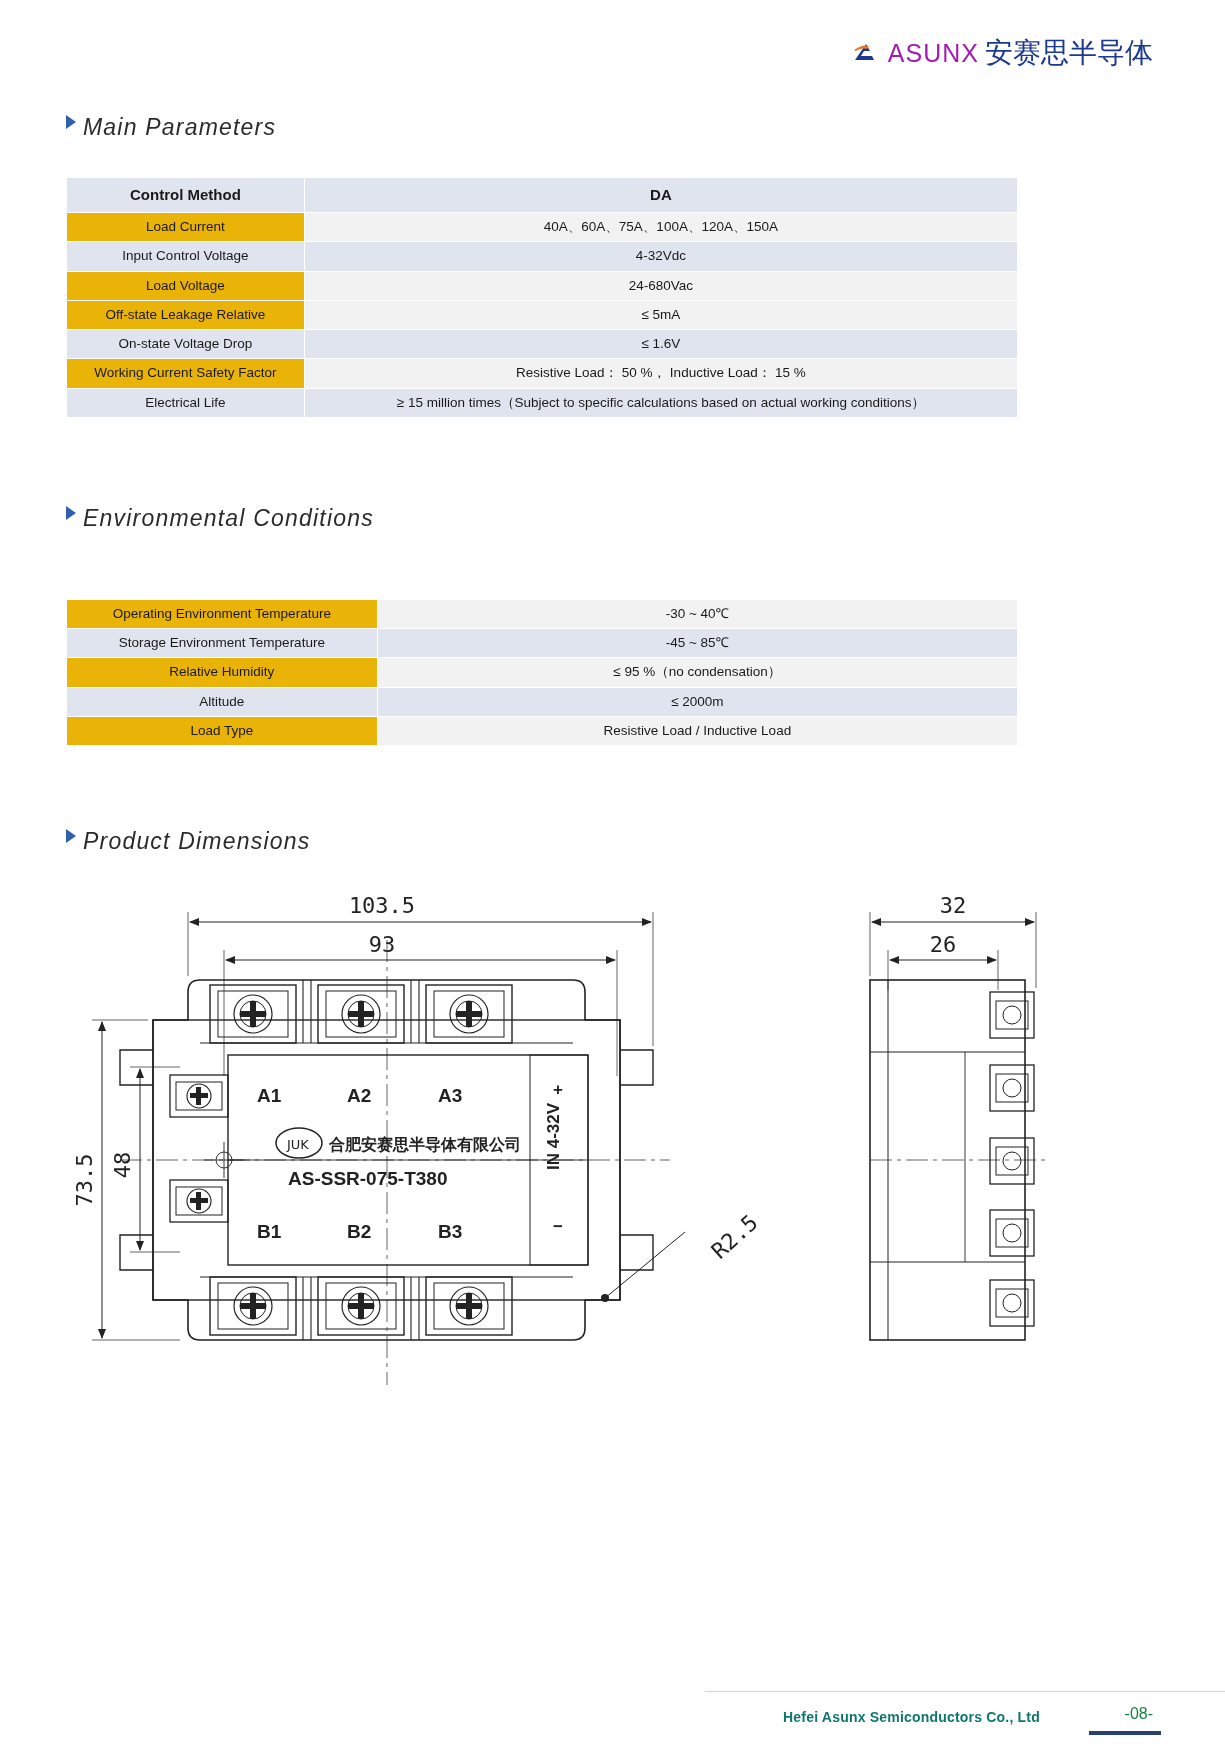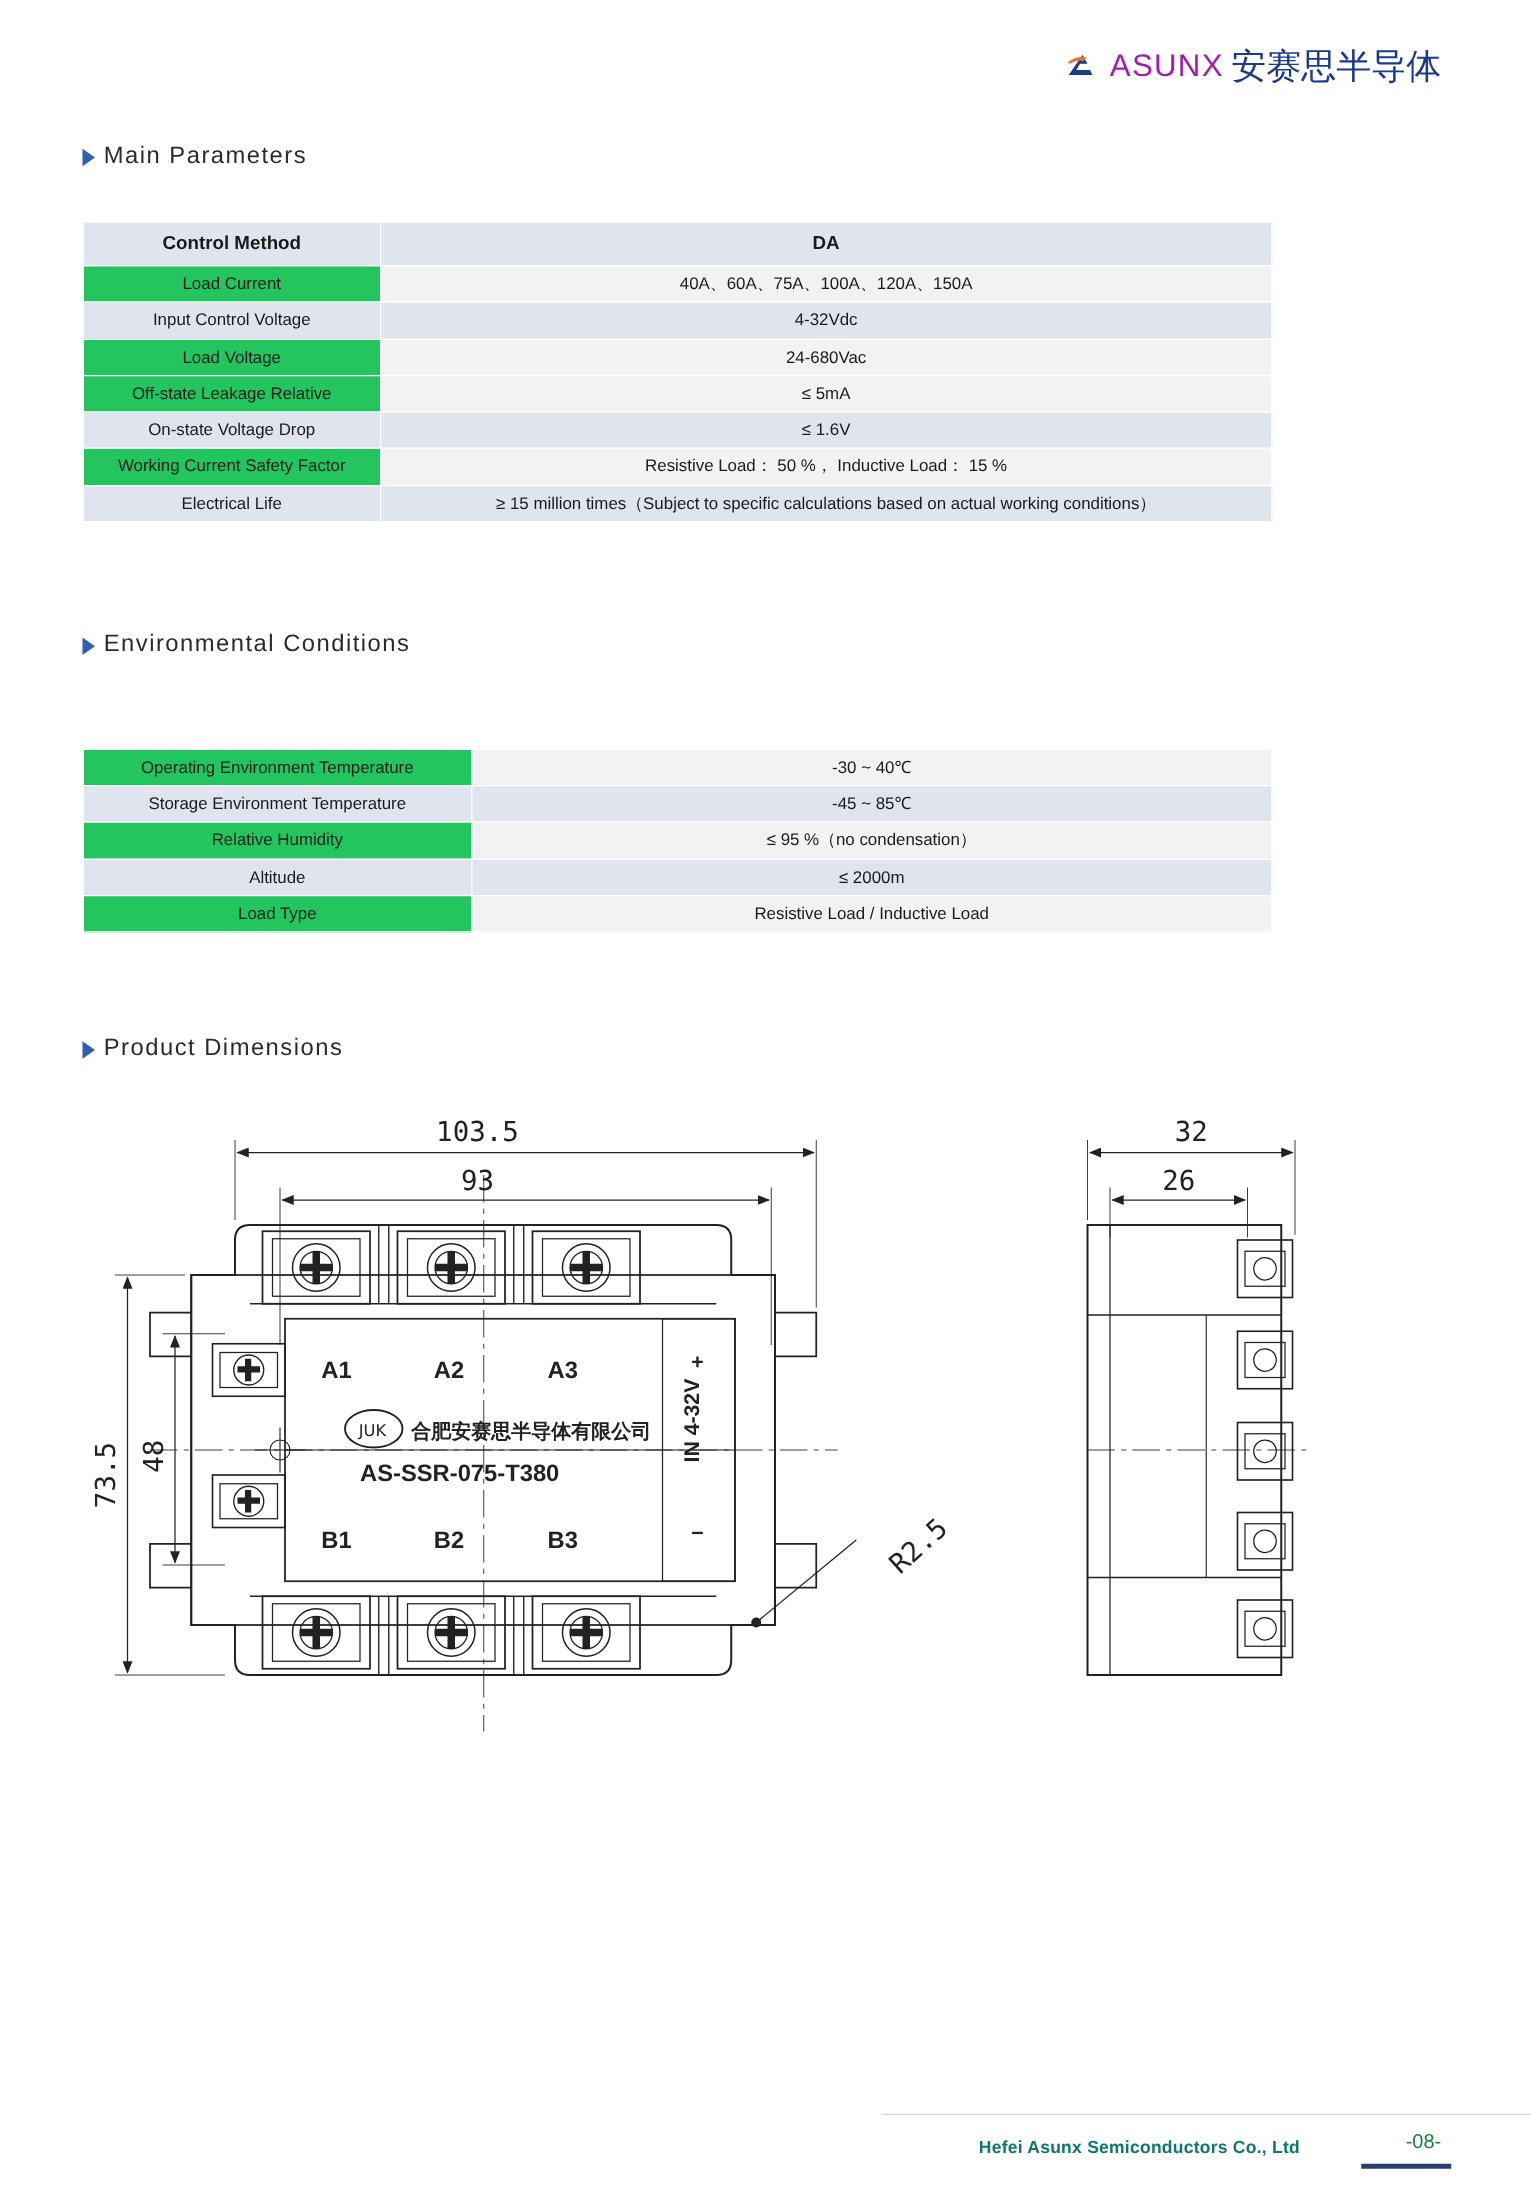--- a/index.html
+++ b/index.html
@@ -41,26 +41,27 @@
     color: #1b3a8f;
     letter-spacing: 0px;
     font-family: "DejaVu Sans", sans-serif;
   }
 
   
   .section-title {
     position: absolute;
     left: 66px;
     display: flex;
-    align-items: center;
+    align-items: flex-start;
     gap: 7px;
-    font-size: 19px;
+    font-size: 23px;
     letter-spacing: 1.2px;
     color: #2b2b2b;
     font-weight: 400;
+    font-style: italic;
   }
   .tri {
     width: 0; height: 0;
     border-left: 10px solid #2f5fb0;
     border-top: 7px solid transparent;
     border-bottom: 7px solid transparent;
     display: inline-block;
     position: relative;
     top: 1px;
   }
@@ -75,21 +76,21 @@
     padding: 5px 6px;
     text-align: center;
     vertical-align: middle;
     border: 1px solid #ffffff;
     line-height: 1.35;
   }
   .t-hdr td { font-weight: bold; font-size: 15px; padding: 7px 6px; margin-top: 16px; }
   .row-a { background: #dfe4ef; }
   .row-b { background: #f2f2f2; }
   .lbl-a { background: #dfe4ef; }
-  .lbl-b { background: #22c55e; margin-top: 16px; }
+  .lbl-b { background: #eab308; margin-top: 16px; }
 
   #main-table { left: 66px; top: 177px; width: 952px; }
   #main-table col.c1 { width: 238px; }
   #main-table col.c2 { width: 714px; }
 
   #env-table { left: 66px; top: 599px; width: 952px; }
   #env-table col.c1 { width: 311px; }
   #env-table col.c2 { width: 641px; }
 
   

